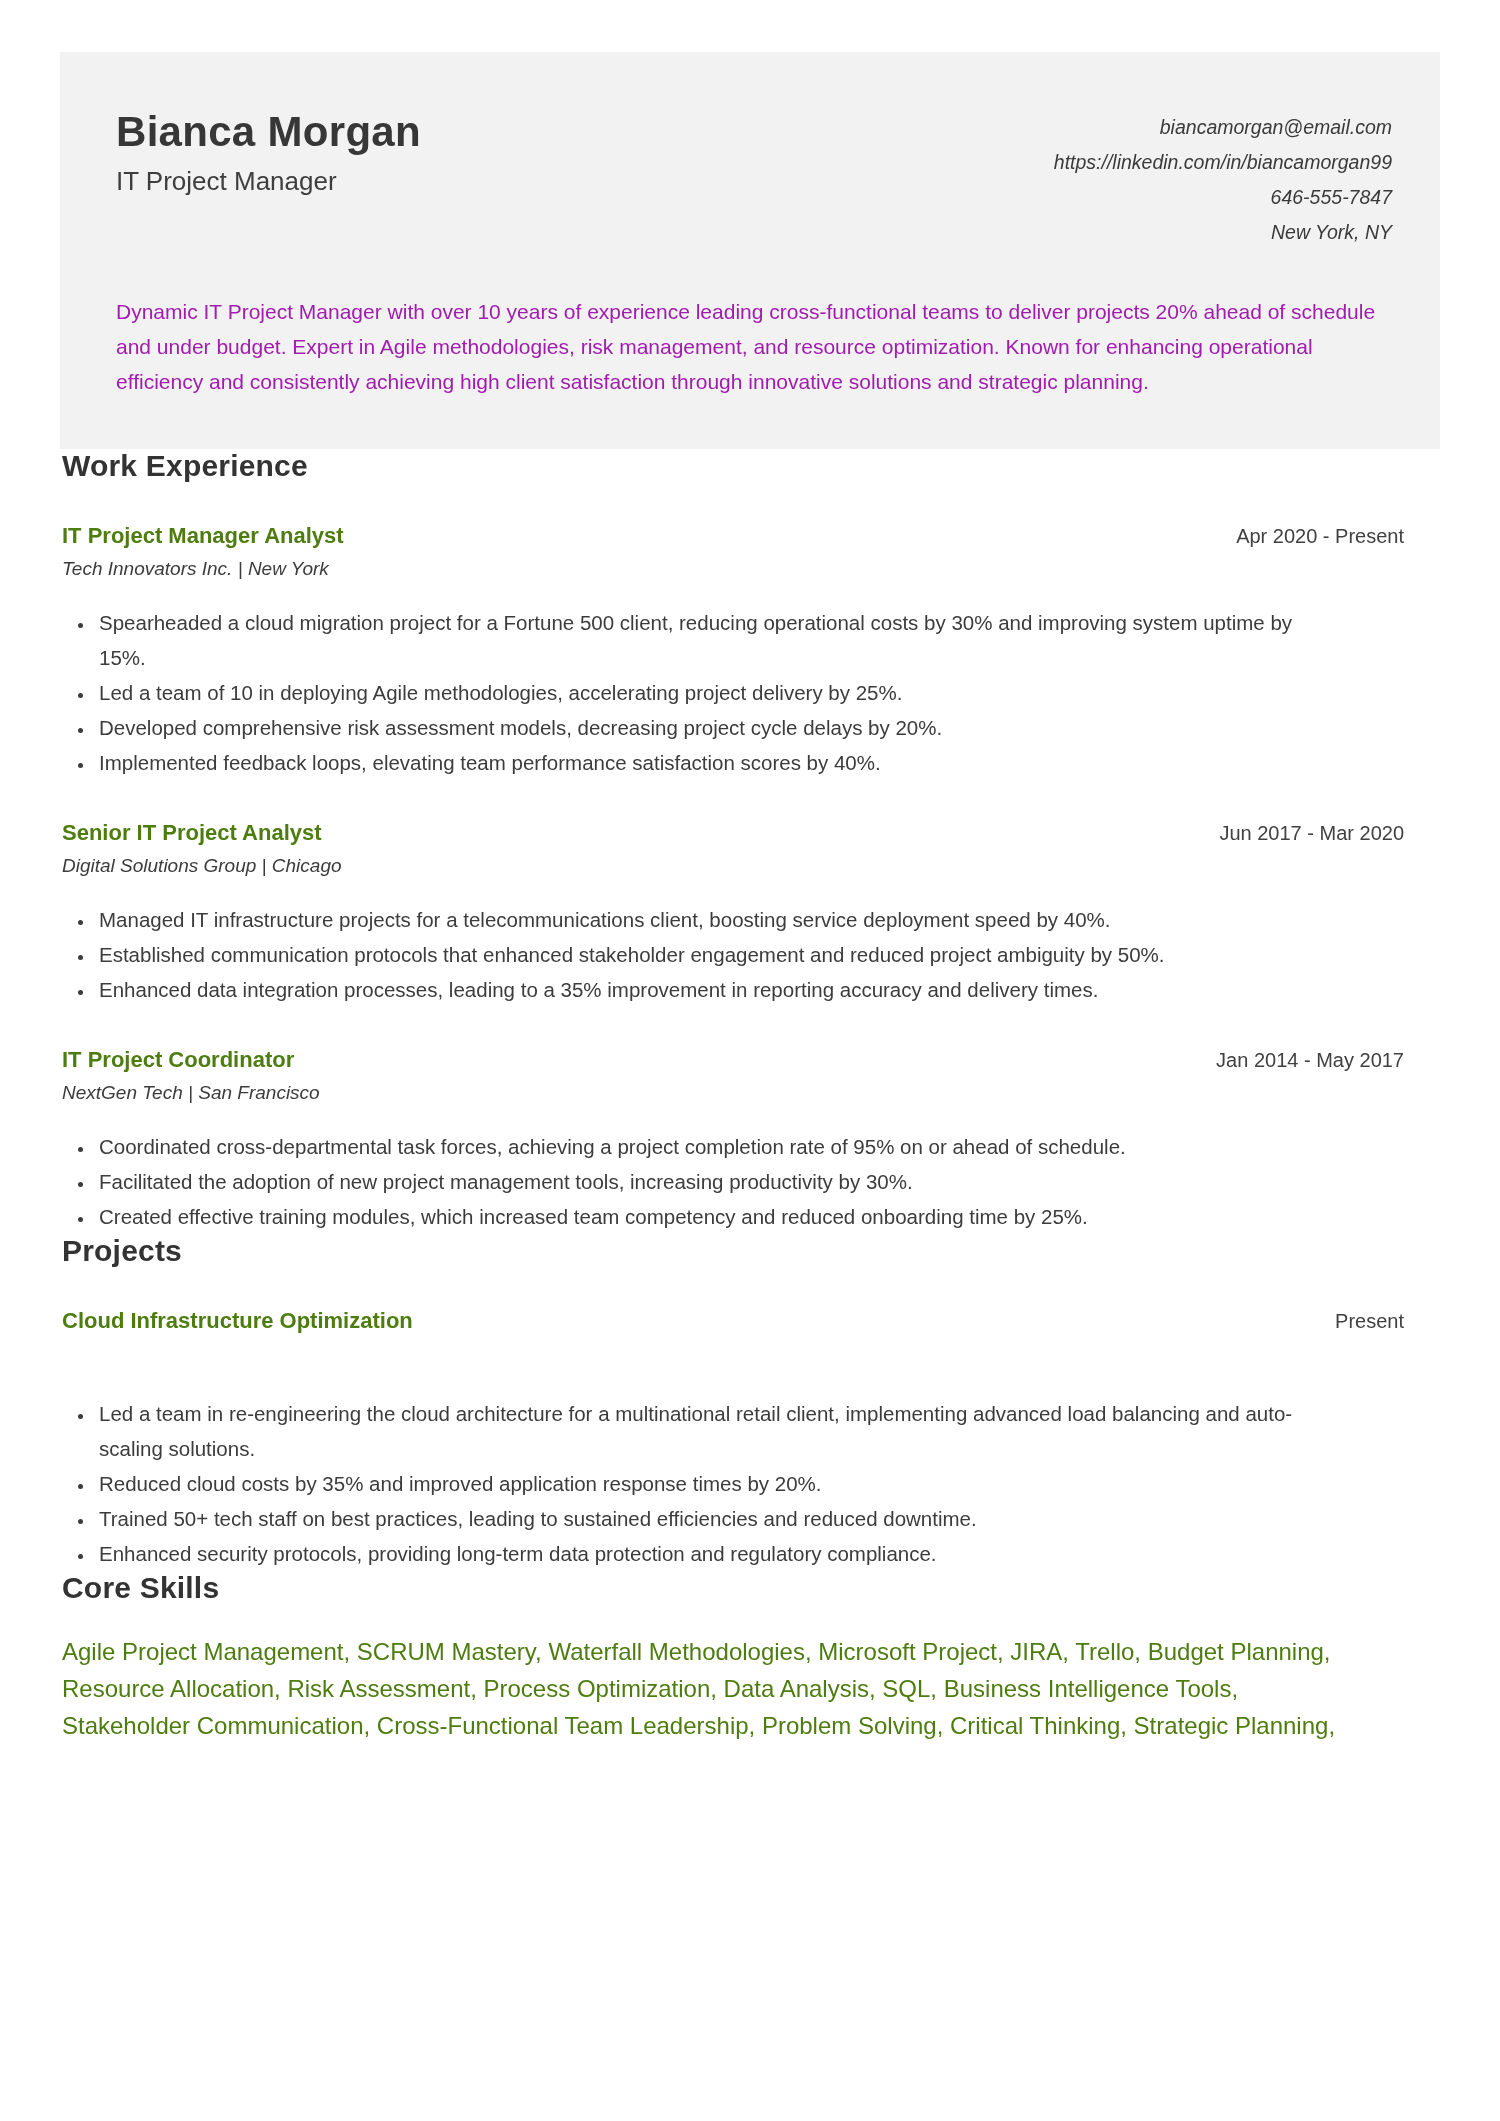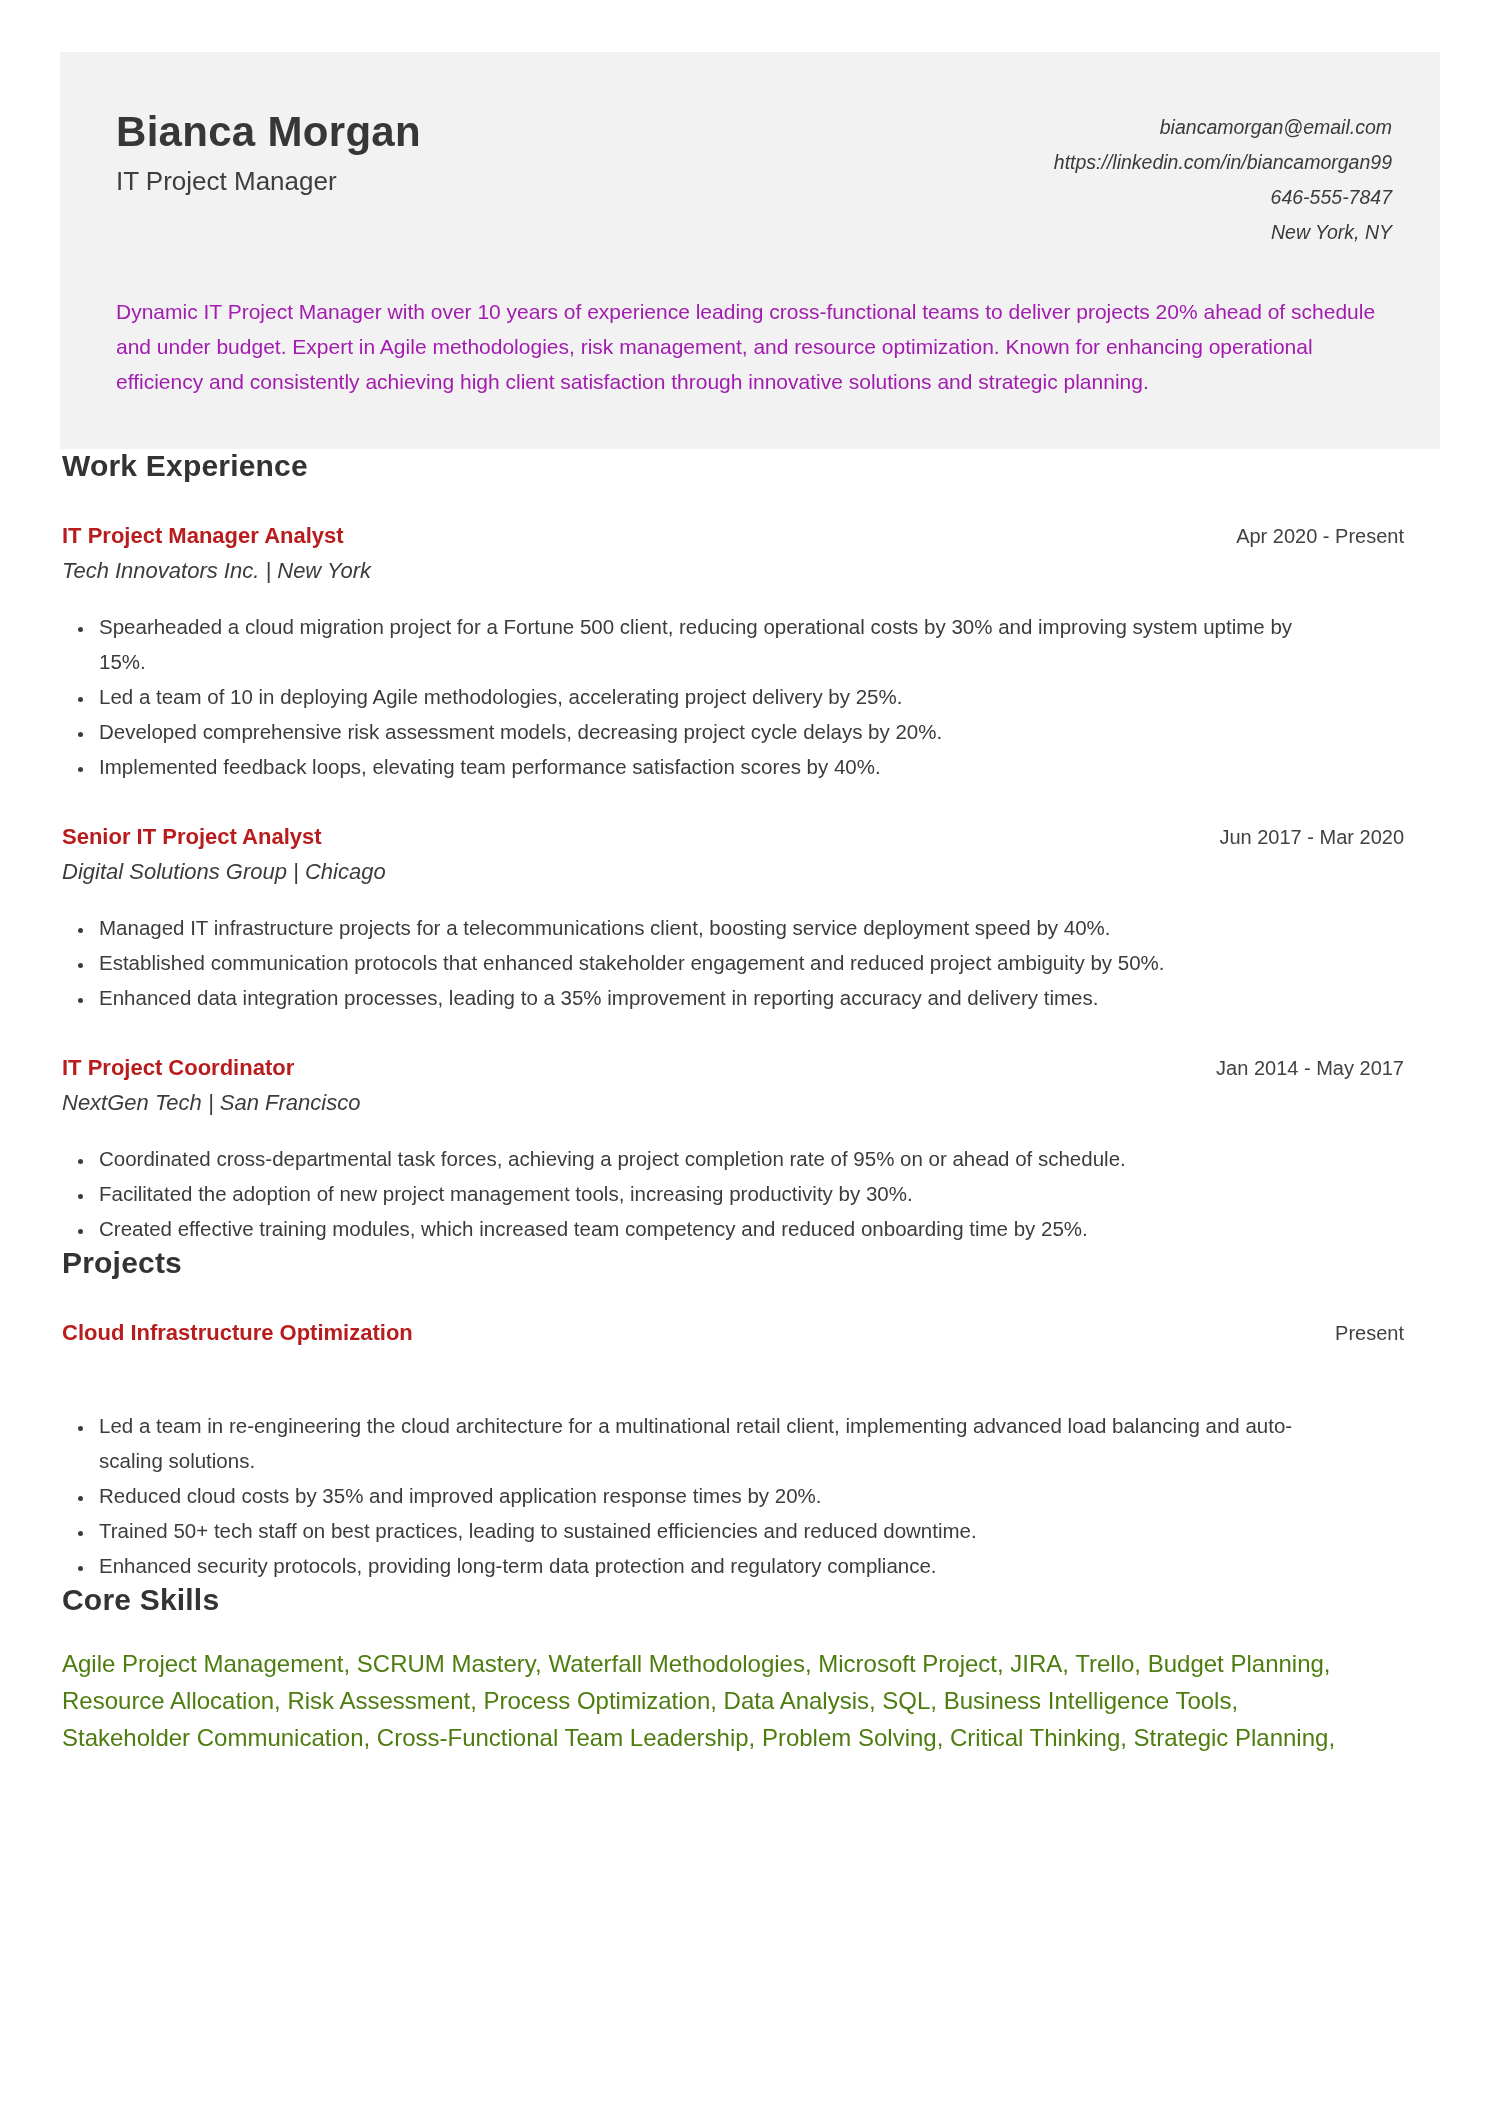--- a/index.html
+++ b/index.html
@@ -76,32 +76,32 @@
   .entry-head {
     display: flex;
     justify-content: space-between;
     align-items: baseline;
   }
   .entry-head.job-1 { margin-top: 40px; }
   .entry-head.job-n { margin-top: 40px; }
   .entry-title {
     font-size: 22px;
     font-weight: 700;
-    color: #b91c1c;
+    color: #4d7c0f;
   }
   .entry-title.project { font-weight: 600; }
   .entry-date {
     font-size: 20px;
     font-weight: 400;
     color: #414141;
   }
   .company-line {
     margin-top: 9px;
     font-style: italic;
-    font-size: 22px;
+    font-size: 19px;
     color: #3c3c3c;
   }
   ul.bullets {
     margin: 25px 0 0 0;
     padding-left: 32px;
     list-style: disc;
   }
   ul.bullets.project-gap { margin-top: 62px; }
   ul.bullets li {
     font-size: 20.5px;

